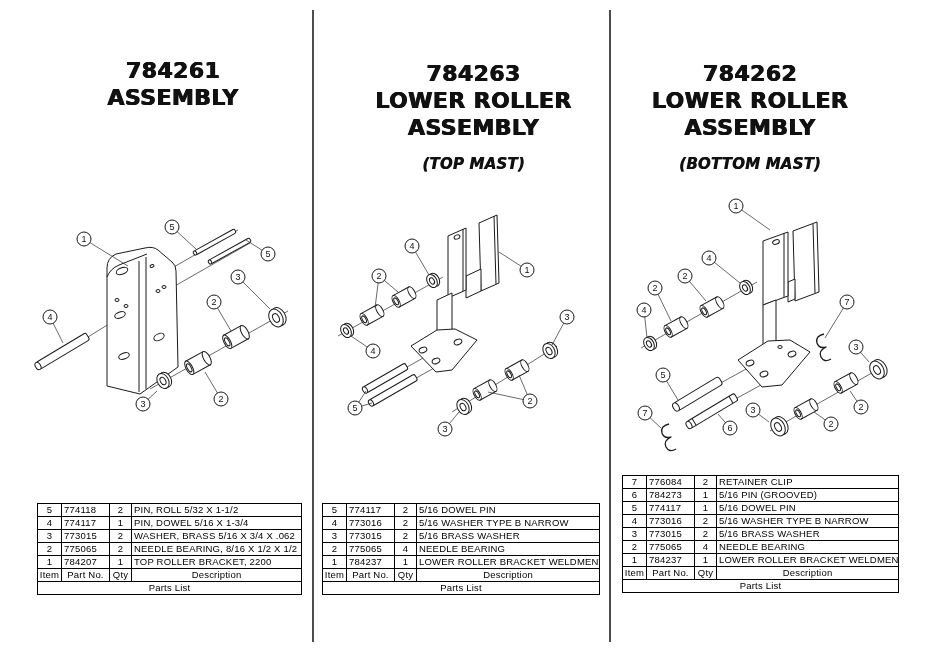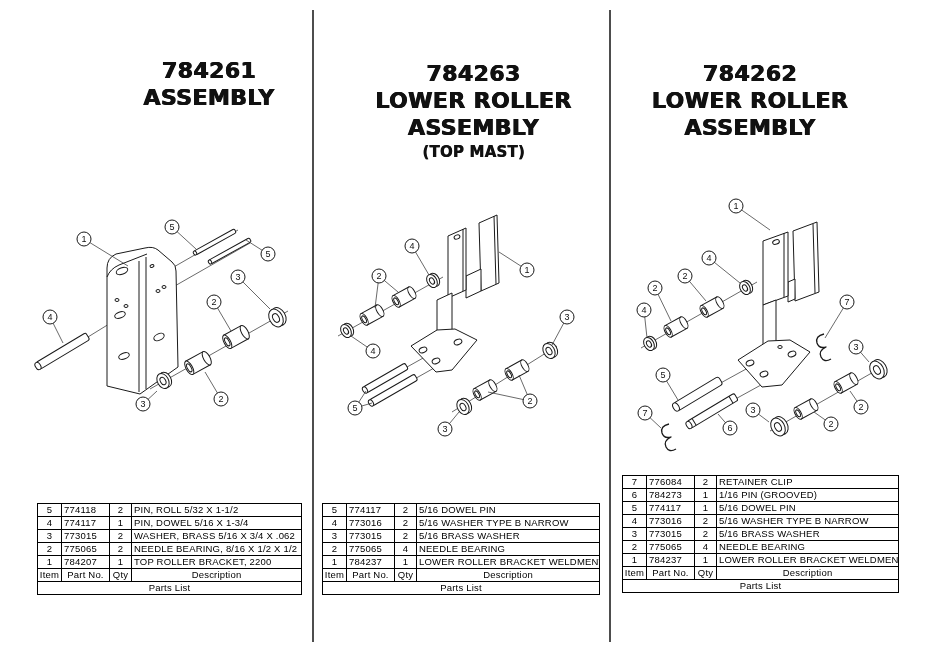--- a/index.html
+++ b/index.html
@@ -4,23 +4,23 @@
 <style>
   html,body{margin:0;padding:0;}
   body{width:951px;height:651px;background:#fff;position:relative;overflow:hidden;
        font-family:"Liberation Sans",sans-serif;}
   .divider{position:absolute;top:10px;height:632px;width:2px;background:#4d4d4d;}
   #divider1{left:312px;} #divider2{left:609px;}
   .title{position:absolute;text-align:center;color:#111;
          font-family:"DejaVu Sans",sans-serif;font-weight:800;}
   .title .big{font-size:22px;line-height:27px;letter-spacing:.4px;
               text-shadow:.6px 0 0 #111,-.3px 0 0 #111;}
-  .title .sub{font-size:15px;line-height:20px;margin-top:1px;letter-spacing:.2px;
-              text-shadow:.5px 0 0 #111;}
-  #title1{left:0;top:57px;width:346px;padding-left:36px;}
+  .title .sub{font-size:15px;line-height:20px;margin-top:13px;letter-spacing:.2px;
+              text-shadow:.5px 0 0 #111;font-style:italic;}
+  #title1{left:0;top:57px;width:346px;}
   #title2{left:313px;top:60px;width:321px;}
   #title3{left:610px;top:60px;width:280px;}
   #drawing{position:absolute;left:0;top:0;width:951px;height:651px;}
   table.parts{position:absolute;border-collapse:collapse;table-layout:fixed;
               font-size:9.5px;letter-spacing:.2px;color:#000;border:1.5px solid #000;}
   .parts td{border:1px solid #000;height:12px;line-height:12px;padding:0 2px;
             white-space:nowrap;overflow:hidden;}
   .parts td:nth-child(1),.parts td:nth-child(3){text-align:center;padding:0;}
   .parts .hdr td{text-align:center;padding:0;}
   .parts .ftr td{text-align:center;}
@@ -45,20 +45,21 @@
 <div class="title" id="title2">
   <div class="big">784263</div>
   <div class="big">LOWER ROLLER</div>
   <div class="big">ASSEMBLY</div>
   <div class="sub">(TOP MAST)</div>
 </div>
 <div class="title" id="title3">
   <div class="big">784262</div>
   <div class="big">LOWER ROLLER</div>
   <div class="big">ASSEMBLY</div>
+  <div class="sub">(BOTTOM MAST)</div>
 </div>
 
 <svg id="drawing" viewBox="0 0 951 651">
   <defs>
     <g id="brg">
       <rect x="-9" y="-6.5" width="18" height="13" class="fw"></rect>
       <ellipse cx="9" cy="0" rx="3" ry="6.5" class="fw"></ellipse>
       <ellipse cx="-9" cy="0" rx="3" ry="6.5" class="fw"></ellipse>
       <ellipse cx="-9" cy="0" rx="1.7" ry="3.8" class="fw"></ellipse>
     </g>
@@ -471,21 +472,21 @@
       <tr>
         <td>7</td>
         <td>776084</td>
         <td>2</td>
         <td>RETAINER CLIP</td>
       </tr>
       <tr>
         <td>6</td>
         <td>784273</td>
         <td>1</td>
-        <td>1/16 PIN (GROOVED)</td>
+        <td>5/16 PIN (GROOVED)</td>
       </tr>
       <tr>
         <td>5</td>
         <td>774117</td>
         <td>1</td>
         <td>5/16 DOWEL PIN</td>
       </tr>
       <tr>
         <td>4</td>
         <td>773016</td>

